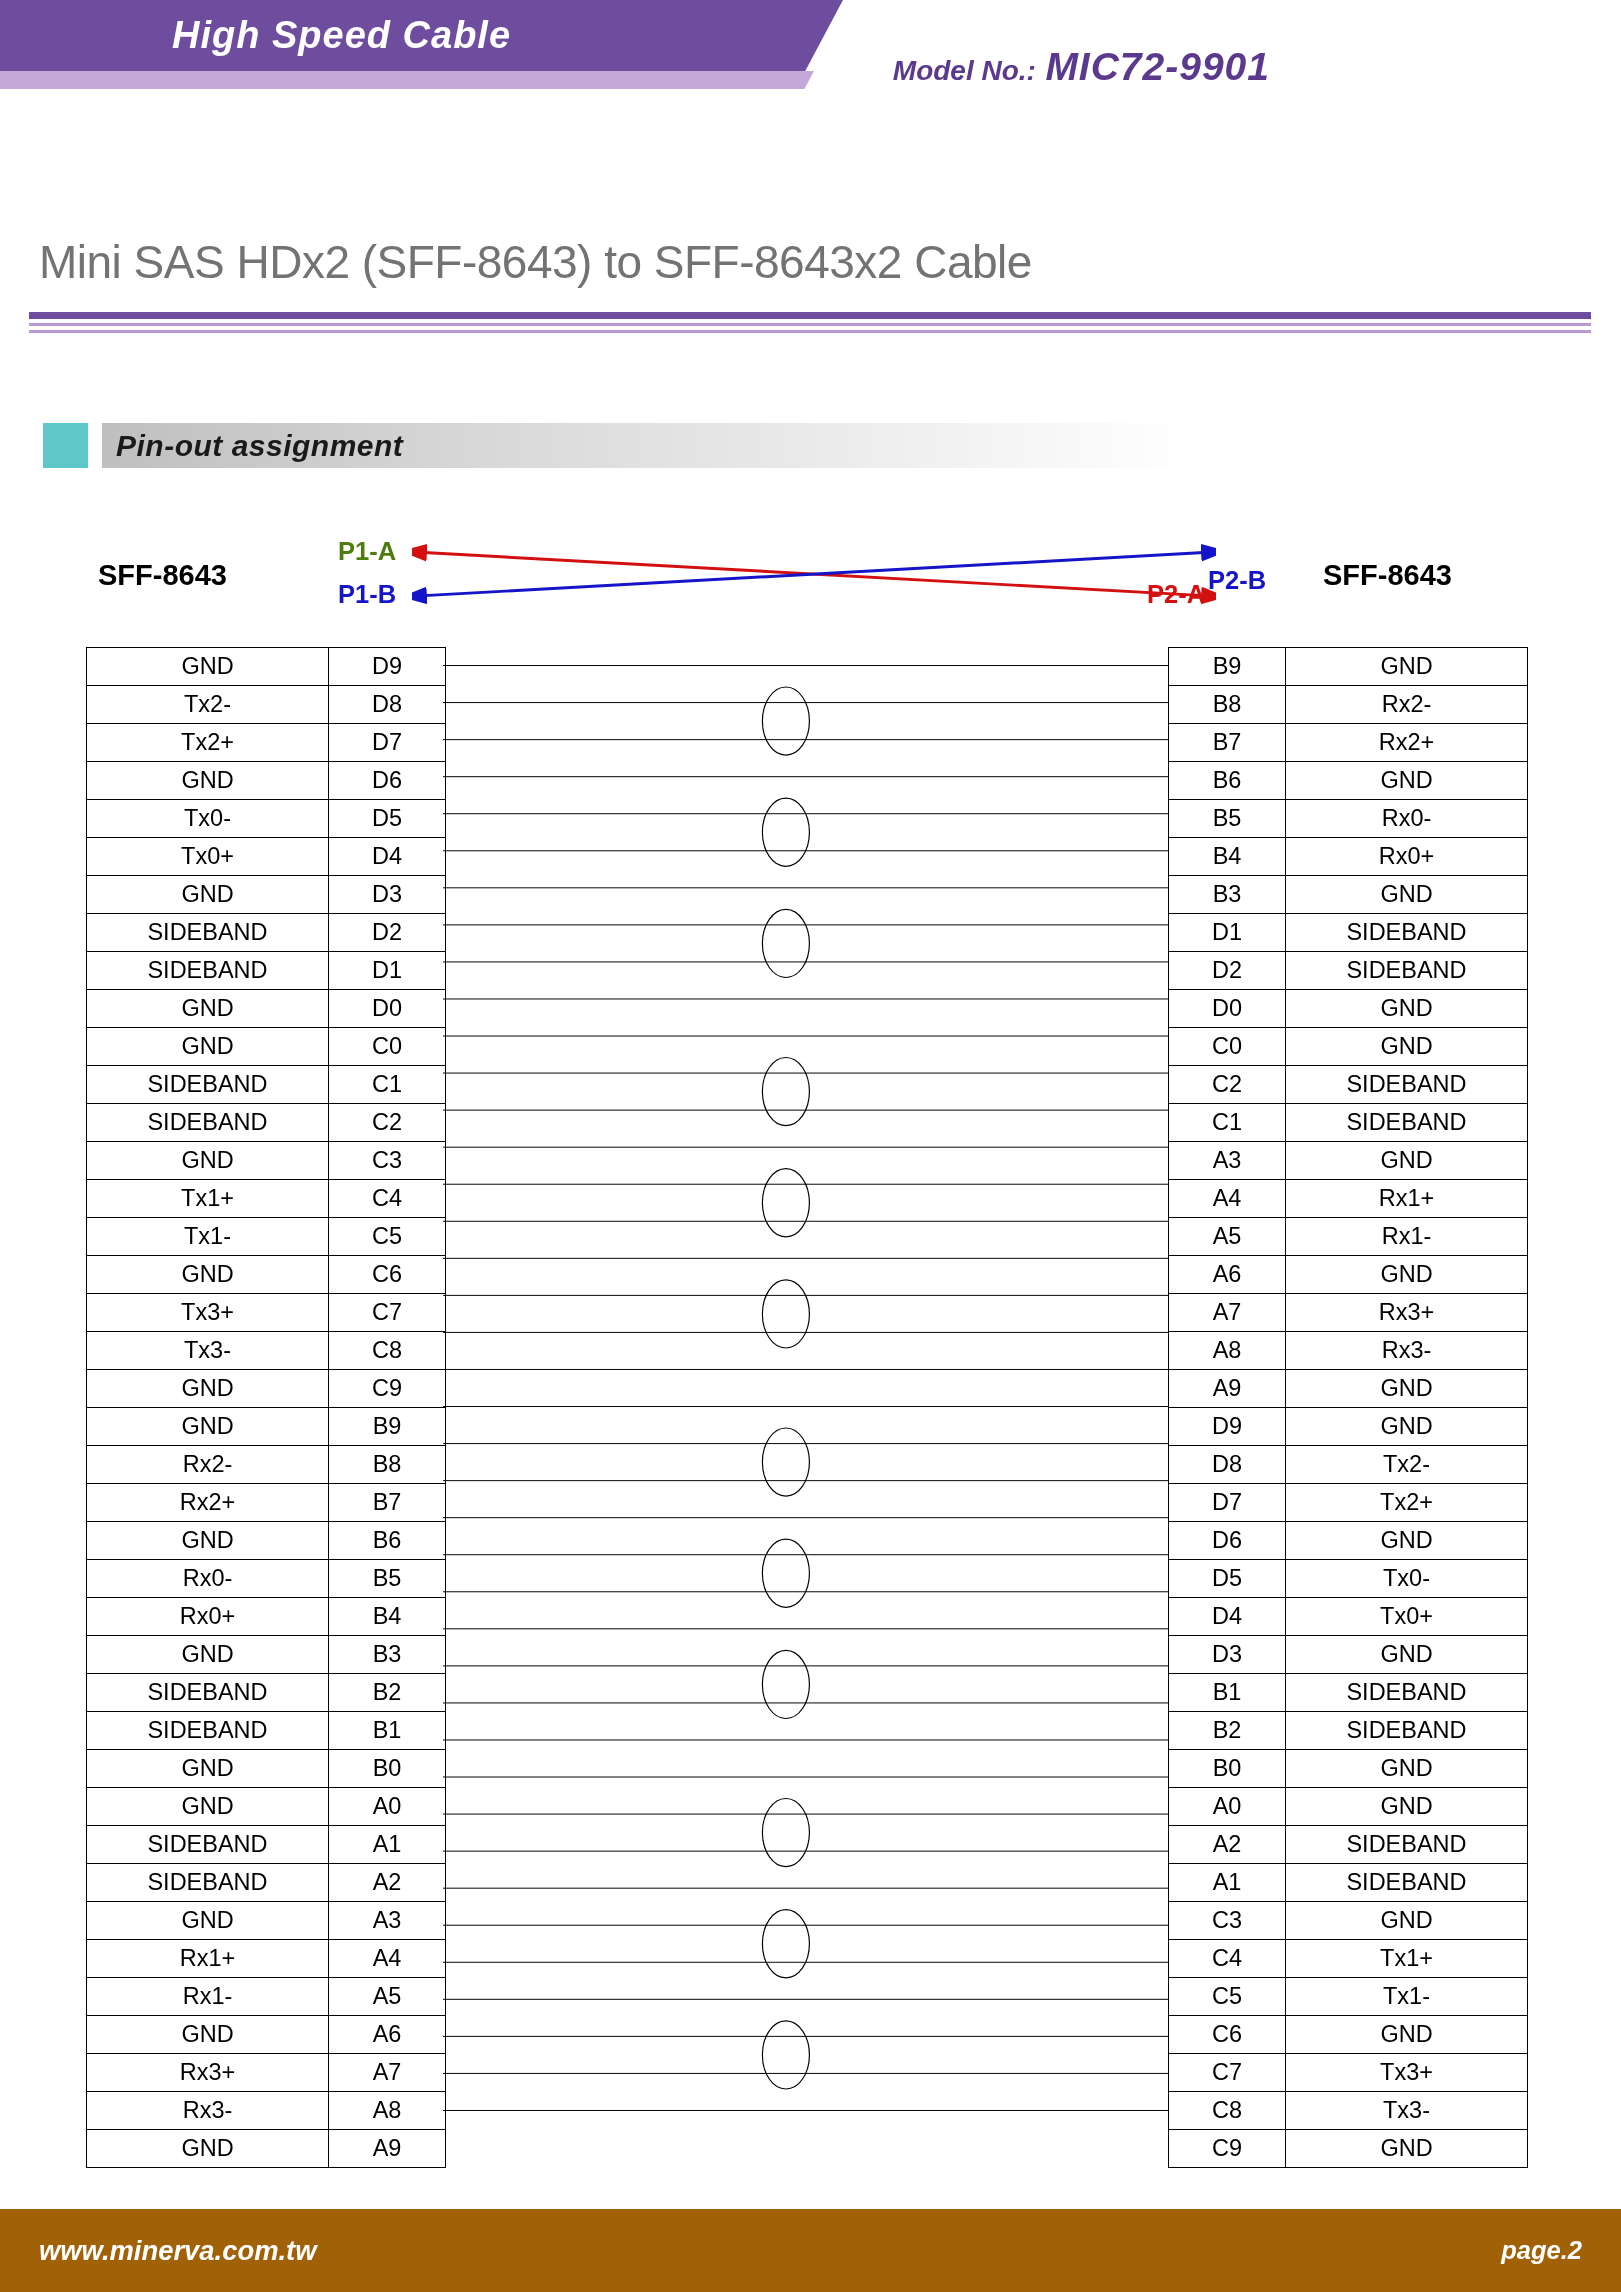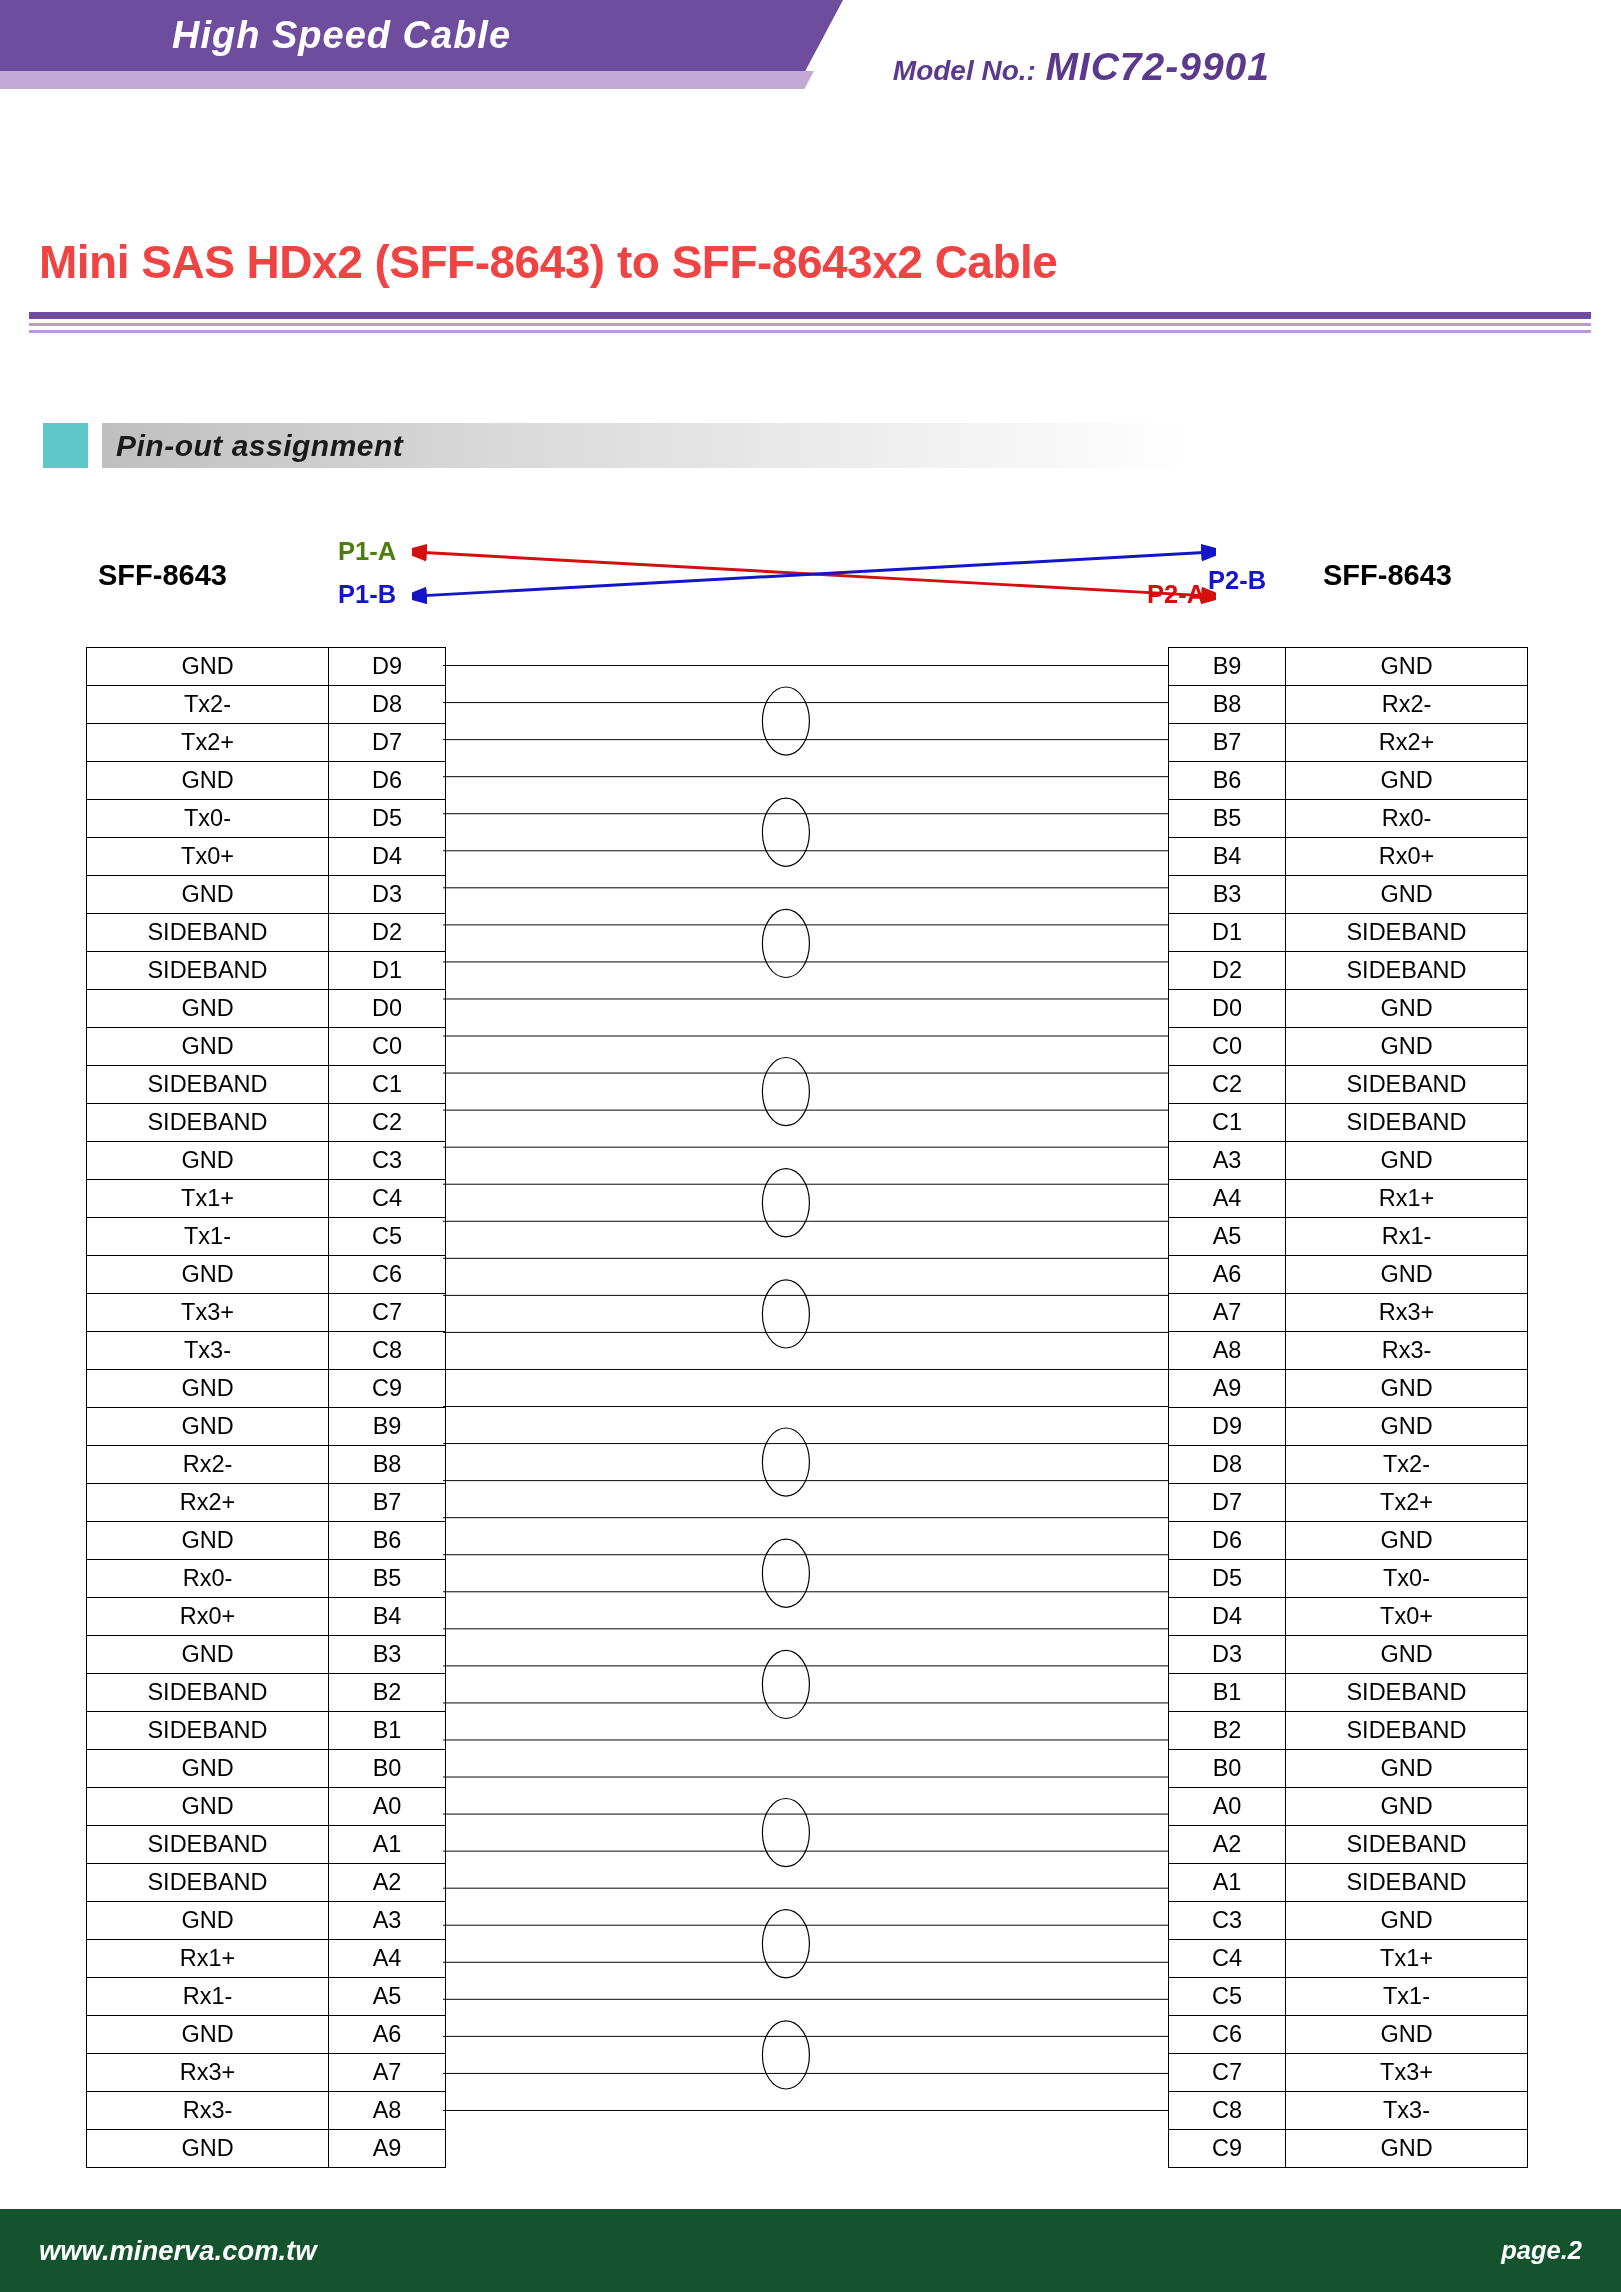--- a/index.html
+++ b/index.html
@@ -83,22 +83,22 @@
     font-size: 39px;
     letter-spacing: 1px;
   }
 
   
   .main-title {
     position: absolute;
     top: 235px;
     left: 39px;
     font-size: 46px;
-    font-weight: bold;
-    color: #ef4444;
+    font-weight: normal;
+    color: #737373;
     letter-spacing: -0.5px;
   }
   .title-rule1 {
     position: absolute;
     top: 312px; left: 29px;
     width: 1562px; height: 6.9px;
     background: #6e4d9e;
   }
   .title-rule2 {
     position: absolute;
@@ -197,21 +197,21 @@
     width: 725px;
     height: 1482px;
   }
 
   
   .footer {
     position: absolute;
     bottom: 0; left: 0;
     width: 1621px;
     height: 84px;
-    background: #14532d;
+    background: #a16207;
     margin-top: 19px;
   }
   .footer-url {
     position: absolute;
     top: 25.5px; left: 39px;
     font-size: 27.4px;
     font-weight: bold;
     color: #ffffff;
     font-style: italic;
   }

